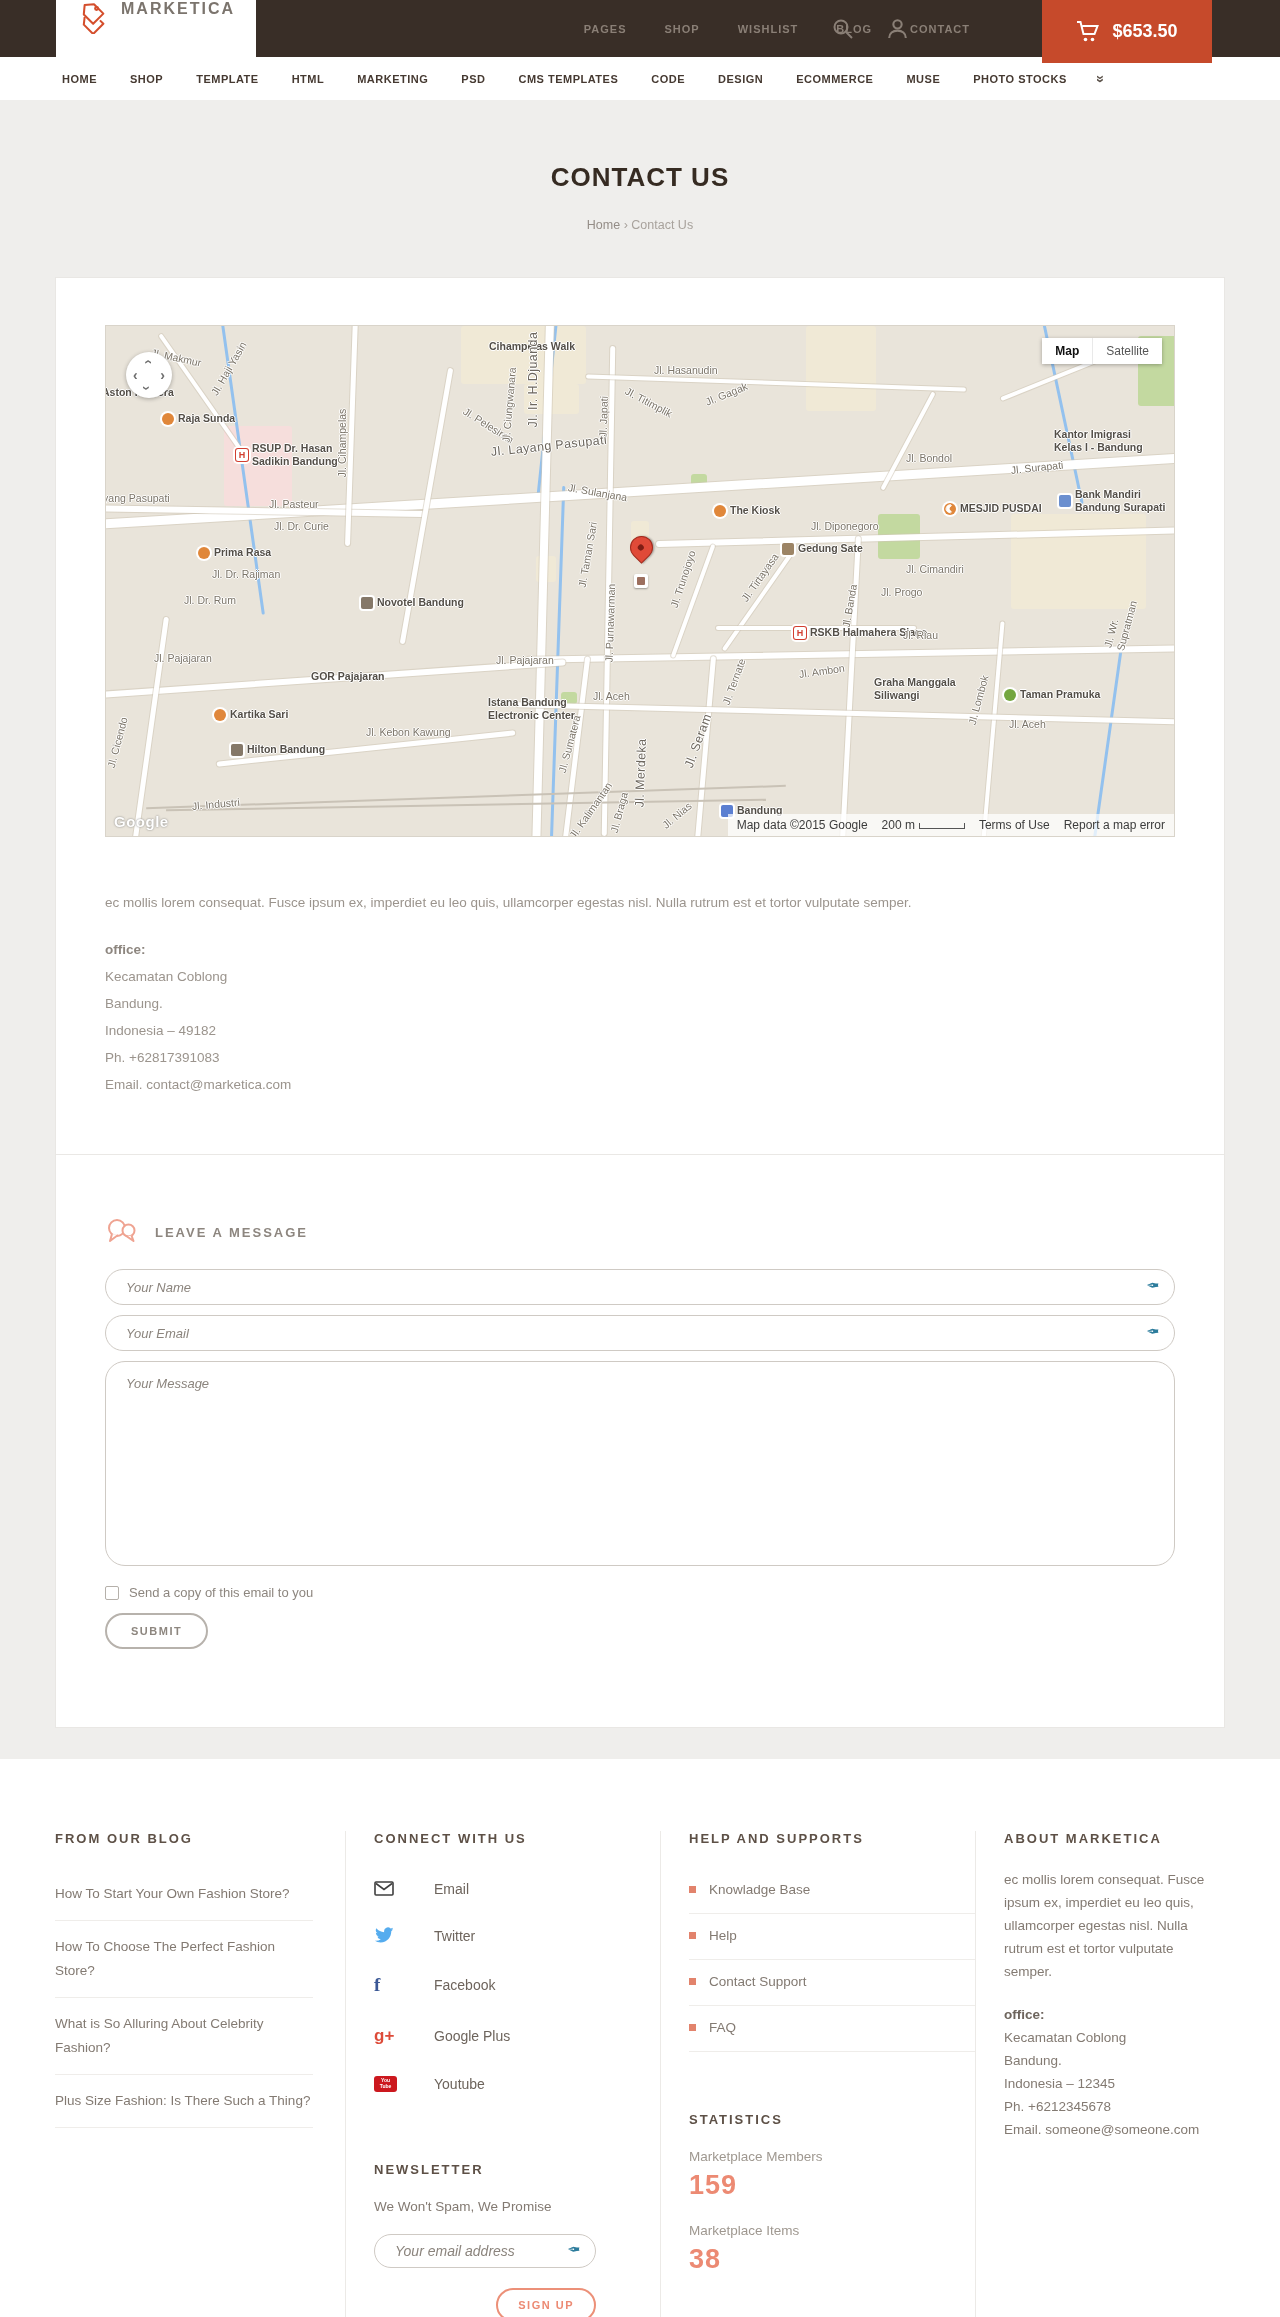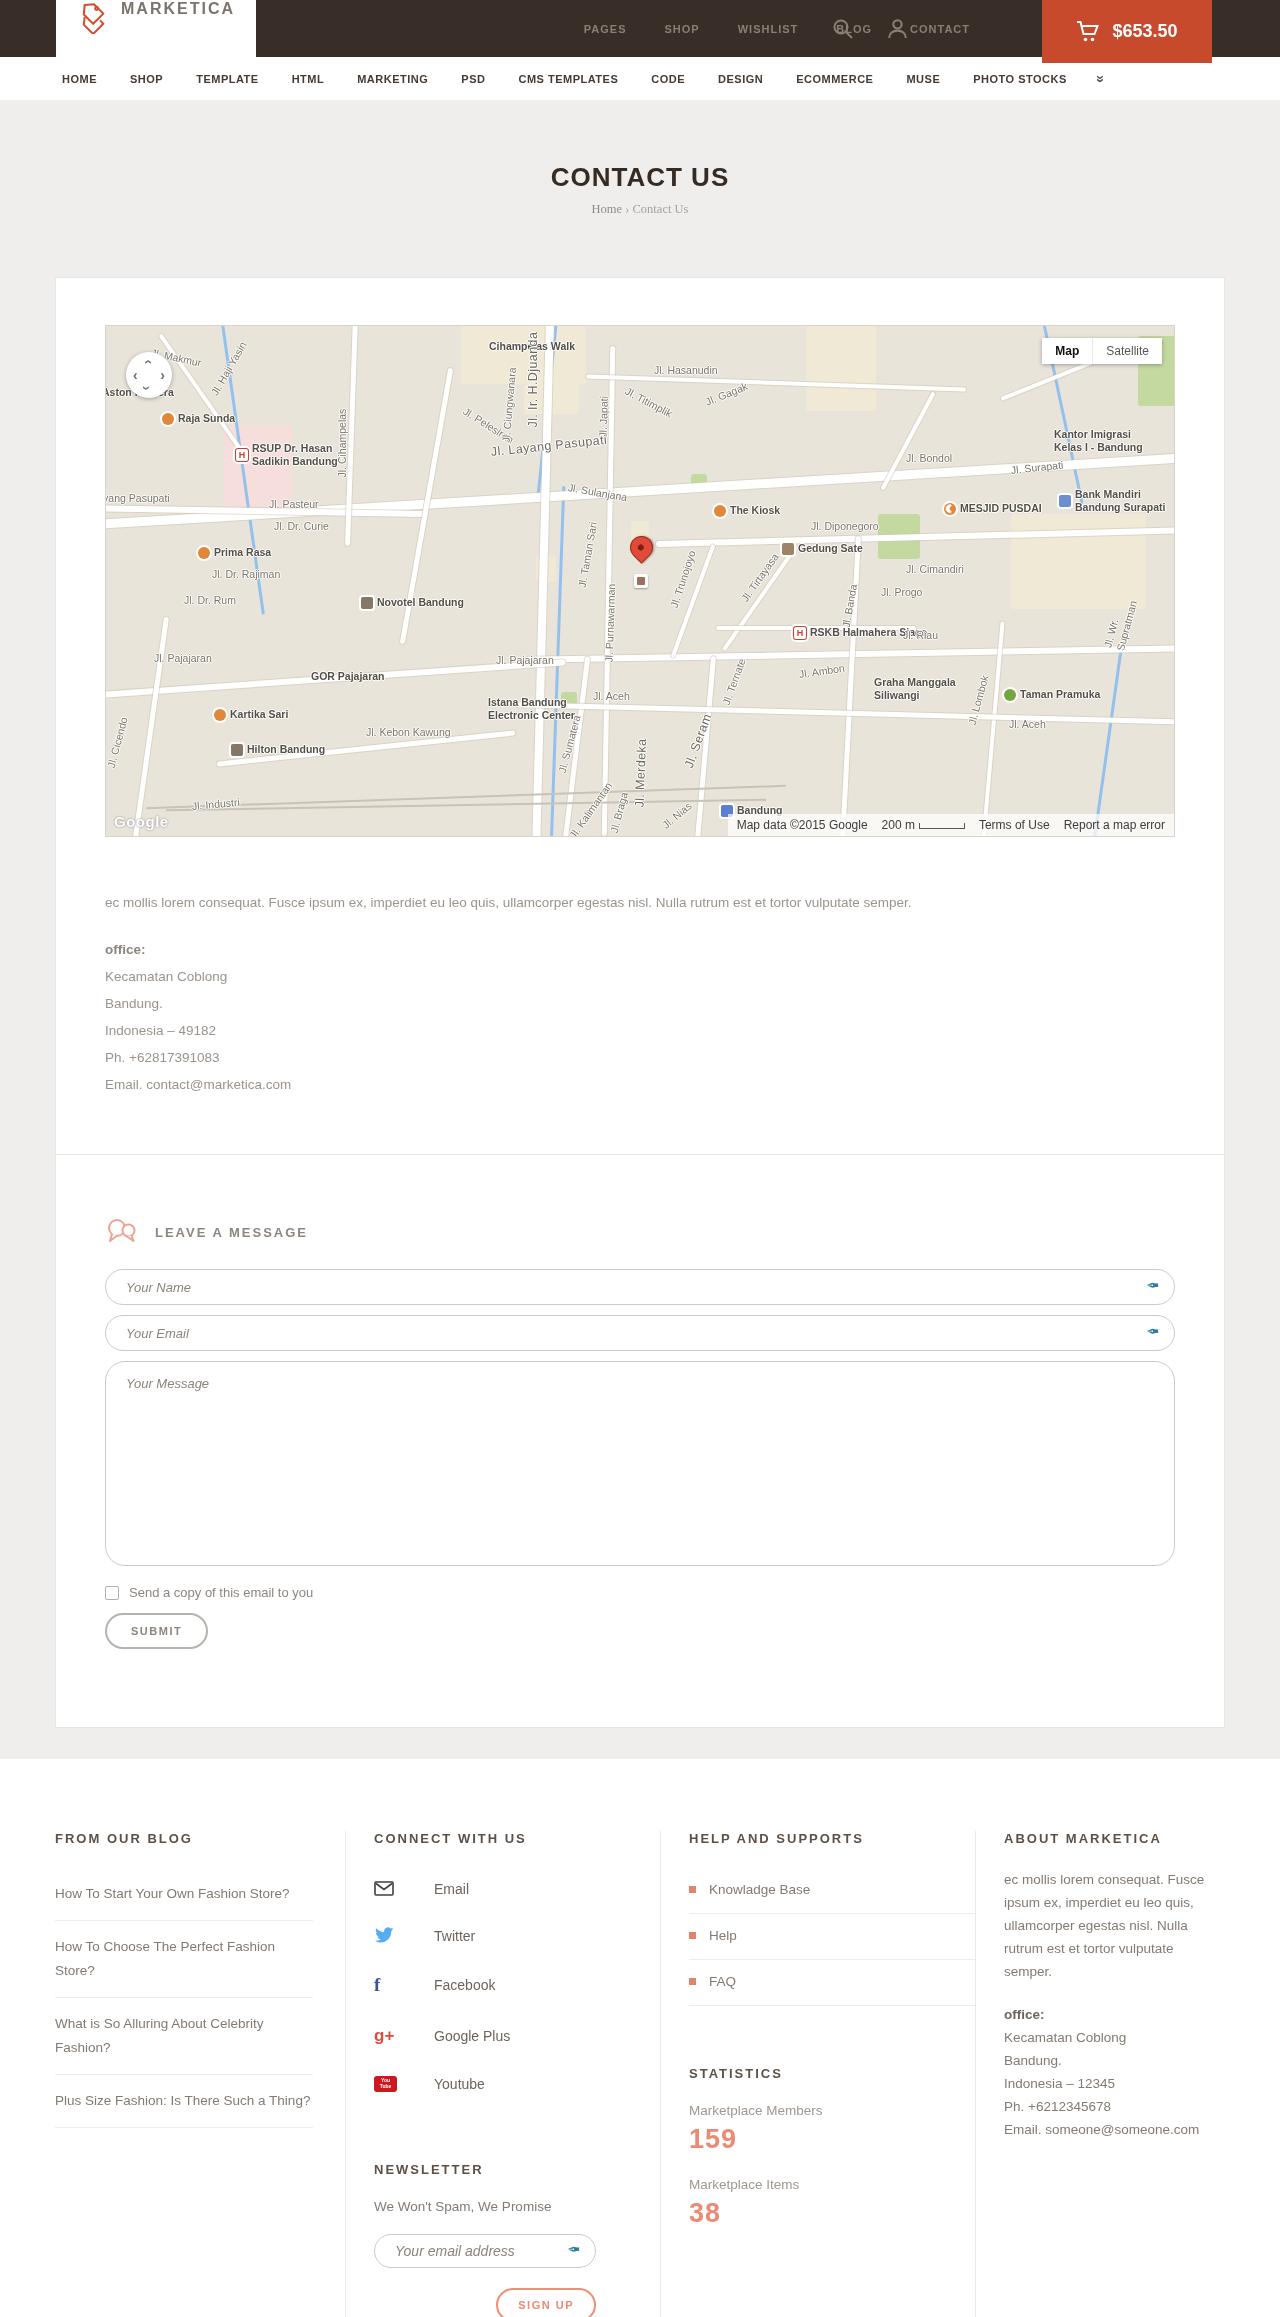--- a/index.html
+++ b/index.html
@@ -17,21 +17,21 @@
 
   
   .catbar{background:#fff;height:43px;}
   .catnav{display:flex;align-items:center;gap:33px;height:43px;padding-left:7px;}
   .catnav a{color:#453931;font-size:11px;font-weight:bold;letter-spacing:.5px;text-decoration:none;cursor:pointer;}
   .more-chev{display:inline-block;transform:rotate(90deg);color:#5a5149;font-size:14px;font-weight:bold;margin-left:66px;cursor:pointer;}
 
   
   .hero{height:177px;box-sizing:border-box;padding-top:62px;text-align:center;}
   .hero h1{margin:0;font-size:26px;letter-spacing:1px;color:#362b22;font-weight:bold;}
-  .crumbs{margin-top:9px;font-size:12.5px;color:#a8a29c;font-family:Liberation Serif, serif;}
+  .crumbs{margin-top:25px;font-size:12.5px;color:#a8a29c;}
   .crumbs .bc-home{color:#948d87;text-decoration:none;cursor:pointer;}
 
   
   .card{width:1170px;margin:0 auto;background:#fff;border:1px solid #e9e7e4;box-sizing:border-box;padding:47px 49px 78px;}
 
   
   .map{position:relative;height:510px;background:#e9e4da;overflow:hidden;border:1px solid #d9d4ca;cursor:grab;}
   .road{position:absolute;background:#fff;border-radius:3px;box-shadow:0 0 0 1px rgba(205,196,180,.55);}
   .rail{position:absolute;background:#c9c2b6;}
   .water{position:absolute;background:#93c1ee;border-radius:2px;}
@@ -479,20 +479,24 @@
             <div>
               <span class="bullet"></span>
               <span>Knowladge Base</span>
             </div>
 
             <div>
               <span class="bullet"></span>
               <span>Help</span>
             </div>
 
+            <div>
+              <span class="bullet"></span>
+              <span>Contact Support</span>
+            </div>
 
             <div>
               <span class="bullet"></span>
               <span>FAQ</span>
             </div>
           </div>
         <h3 class="fhead stat-head">STATISTICS</h3>
         <div>
 
             <div>

